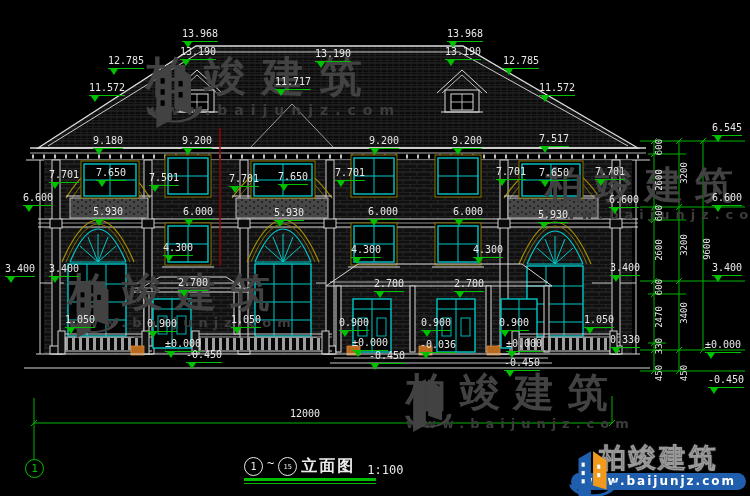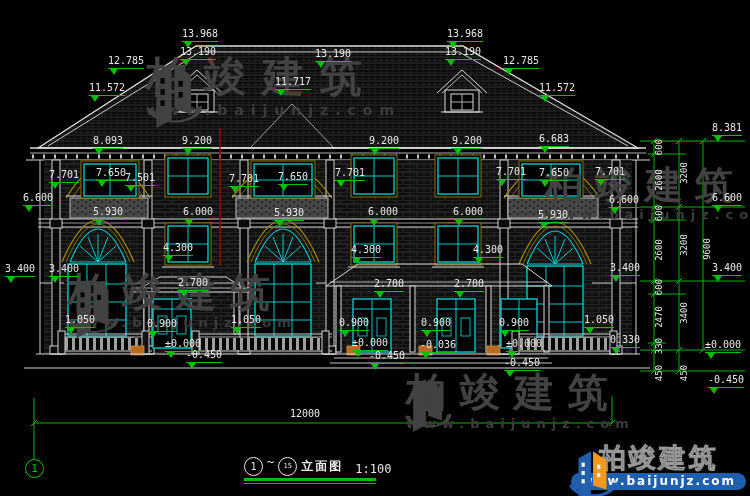--- a/index.html
+++ b/index.html
@@ -36,21 +36,21 @@
                 color:#1e1e1e;line-height:1;-webkit-text-stroke:0.7px #9a9a9a;text-shadow:0 0 2px #777;}
   .brand .burl{background:#1f5fae;color:#fff;font-family:"DejaVu Sans",sans-serif;font-weight:bold;
                font-size:12px;letter-spacing:2px;padding:1px 10px;border-radius:9px;line-height:15px;}
   
   .titleblock{position:absolute;left:244px;top:456px;z-index:40;white-space:nowrap;}
   .titleblock .row{display:flex;align-items:center;gap:4px;}
   .circ{display:inline-flex;align-items:center;justify-content:center;width:17px;height:17px;
         border:1.4px solid #e8e8e8;border-radius:50%;color:#e8e8e8;font:10px "DejaVu Sans Mono",monospace;flex:0 0 auto;}
   .circ.small{font-size:7px;}
   .tilde{color:#e8e8e8;font:12px "DejaVu Sans Mono",monospace;margin-top:-8px;}
-  .ttl{font-family:"DejaVu Sans",sans-serif;font-weight:bold;font-size:12px;color:#ececec;letter-spacing:2px;}
+  .ttl{font-family:"DejaVu Sans",sans-serif;font-weight:bold;font-size:16px;color:#ececec;letter-spacing:2px;}
   .scale{font:12px "DejaVu Sans Mono",monospace;color:#e8e8e8;margin-left:8px;margin-top:6px;}
   .uline1{position:absolute;left:0;top:22px;width:132px;height:3px;background:#00bf00;}
   .uline2{position:absolute;left:0;top:27px;width:132px;height:1px;background:#00bf00;}
   
   .axisbub{position:absolute;left:25px;top:459px;width:17px;height:17px;border:1.5px solid #00c000;
            border-radius:50%;color:#00c000;font:11px "DejaVu Sans Mono",monospace;
            display:flex;align-items:center;justify-content:center;z-index:40;}
 </style>
 </head>
 <body>
@@ -453,21 +453,21 @@
           <i></i>
         </span>
       </div>
       <div class="lvl" style="left: 557px; top: 83px;">
         <span class="lt">11.572</span>
         <span class="mk">
           <i></i>
         </span>
       </div>
       <div class="lvl" style="left: 108px; top: 136px;">
-        <span class="lt">8.093</span>
+        <span class="lt">9.180</span>
         <span class="mk">
           <i></i>
         </span>
       </div>
       <div class="lvl" style="left: 197px; top: 136px;">
         <span class="lt">9.200</span>
         <span class="mk">
           <i></i>
         </span>
       </div>
@@ -477,38 +477,38 @@
           <i></i>
         </span>
       </div>
       <div class="lvl" style="left: 467px; top: 136px;">
         <span class="lt">9.200</span>
         <span class="mk">
           <i></i>
         </span>
       </div>
       <div class="lvl" style="left: 554px; top: 134px;">
-        <span class="lt">6.683</span>
+        <span class="lt">7.517</span>
         <span class="mk">
           <i></i>
         </span>
       </div>
       <div class="lvl" style="left: 64px; top: 170px;">
         <span class="lt">7.701</span>
         <span class="mk">
           <i></i>
         </span>
       </div>
       <div class="lvl" style="left: 111px; top: 168px;">
         <span class="lt">7.650</span>
         <span class="mk">
           <i></i>
         </span>
       </div>
-      <div class="lvl" style="left: 140px; top: 173px;">
+      <div class="lvl" style="left: 164px; top: 173px;">
         <span class="lt">7.501</span>
         <span class="mk">
           <i></i>
         </span>
       </div>
       <div class="lvl" style="left: 244px; top: 174px;">
         <span class="lt">7.701</span>
         <span class="mk">
           <i></i>
         </span>
@@ -729,21 +729,21 @@
           <i></i>
         </span>
       </div>
       <div class="lvl" style="left: 522px; top: 358px;">
         <span class="lt">-0.450</span>
         <span class="mk">
           <i></i>
         </span>
       </div>
       <div class="lvl" style="left: 727px; top: 123px;">
-        <span class="lt">8.381</span>
+        <span class="lt">6.545</span>
         <span class="mk">
           <i></i>
         </span>
       </div>
       <div class="lvl" style="left: 727px; top: 193px;">
         <span class="lt">6.600</span>
         <span class="mk">
           <i></i>
         </span>
       </div>

